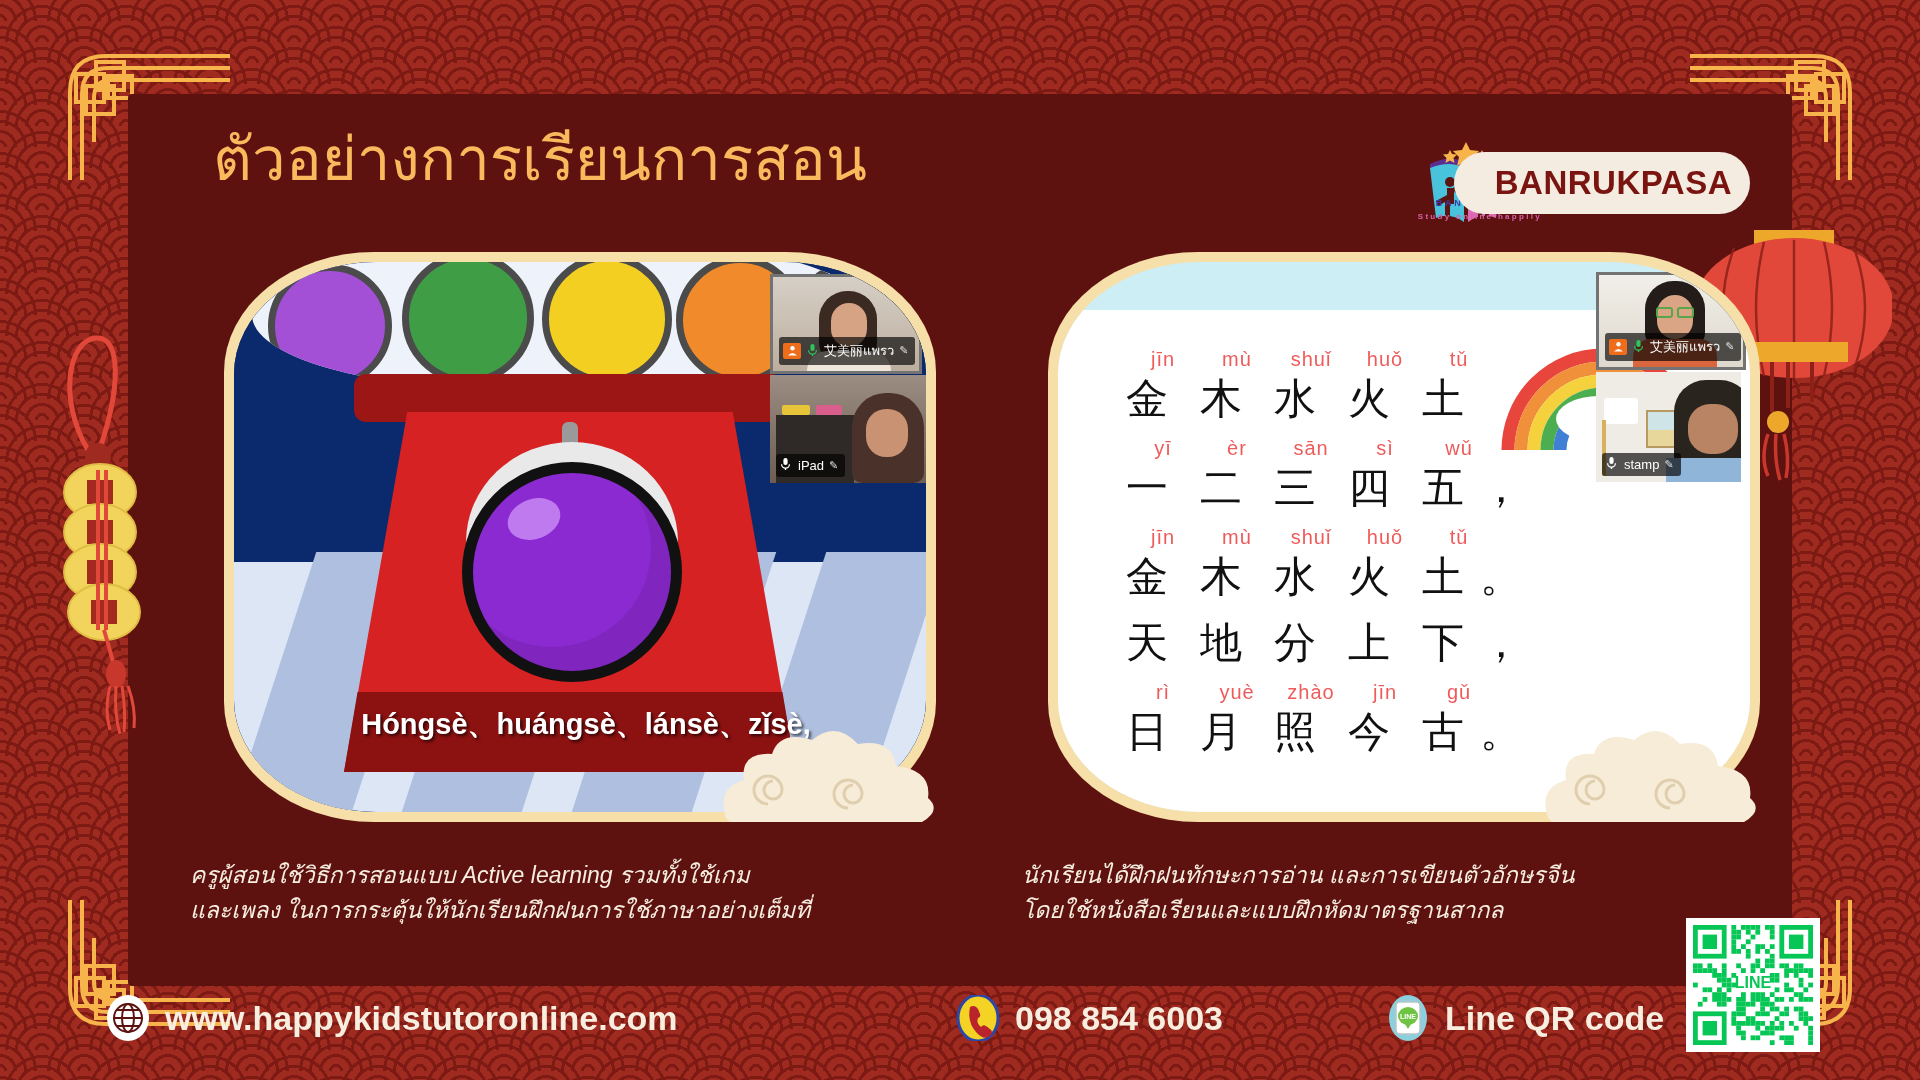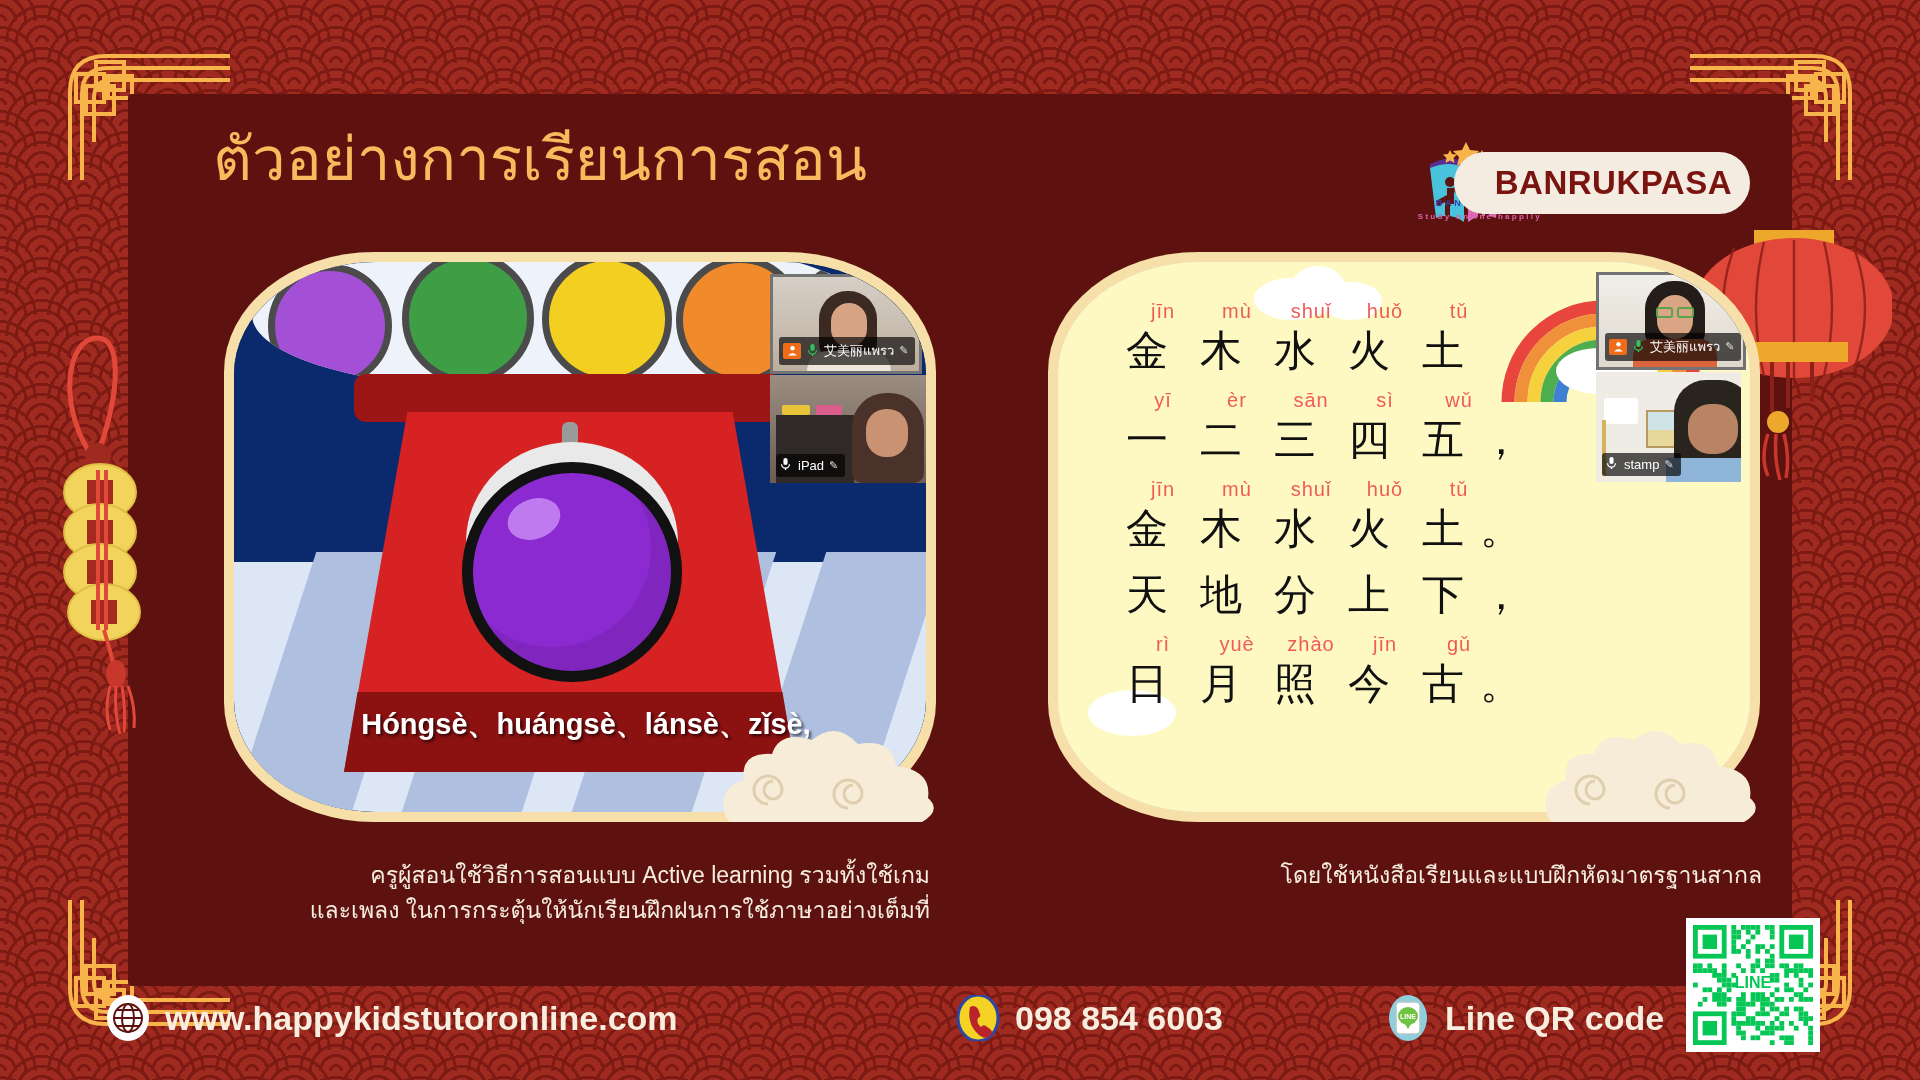--- a/index.html
+++ b/index.html
@@ -144,21 +144,21 @@
   .big-ball::after{
     content:""; position:absolute; left:34px; top:26px; width:54px; height:40px;
     background:#c07af0; border-radius:50%; transform:rotate(-20deg);
   }
   .knob{
     position:absolute; left:328px; top:160px; width:16px; height:46px;
     background:#9a9a9a; border-radius:6px;
   }
 
   
-  .scene-right{ position:absolute; inset:0; background:#fef9c3; }
+  .scene-right{ position:absolute; inset:0; background:#ffffff;margin-top:48px; }
   .rainbow{ position:absolute; right:42px; top:-40px; width:210px; height:180px; overflow:hidden; }
   .cloudpuff{ position:absolute; background:#ffffff; border-radius:50%; }
 
   .poem{ position:absolute; left:52px; top:38px; width:520px; }
   .poem-line{ margin-bottom:10px; }
   .pinyin{
     color:#ef5b5b; font-size:20px; letter-spacing:1px;
     display:flex; gap:0; padding-left:16px;
   }
   .pinyin span{ width:74px; text-align:center; }
@@ -200,22 +200,22 @@
     font-weight:700;
   }
   #left-chinese .cn{ font-size:29px; letter-spacing:1px; }
   #left-chinese .py{ font-size:29px; margin-top:5px; }
 
   
   .cloud-decor{ position:absolute; z-index:7; }
 
   
   .caption{
-    position:absolute; width:740px; text-align:right;
-    color:#f7eedf; font-size:23px; line-height:1.5;
+    position:absolute; width:740px; text-align:left;
+    color:#f7eedf; font-size:23px; line-height:1.5;font-style:italic;
   }
   #caption-left { left:190px;  top:858px; }
   #caption-right{ left:1022px; top:858px; }
 
   
   .footer-item{ position:absolute; display:flex; align-items:center; gap:14px; }
   .footer-text{ color:#f7eedf; font-size:34px; font-weight:700; }
   #footer-web   { left:105px;  top:995px; }
   #footer-phone { left:955px;  top:995px; }
   #footer-line  { left:1385px; top:995px; }
@@ -618,20 +618,21 @@
     <path d="M52 86 a14 14 0 1 1 14 -14 a9 9 0 1 1 -9 -9"></path>
     <path d="M132 90 a14 14 0 1 1 14 -14 a9 9 0 1 1 -9 -9"></path>
   </g>
 </svg>
 
 <div class="caption" id="caption-left">
   <div>ครูผู้สอนใช้วิธีการสอนแบบ Active learning รวมทั้งใช้เกม</div>
   <div>และเพลง ในการกระตุ้นให้นักเรียนฝึกฝนการใช้ภาษาอย่างเต็มที่</div>
 </div>
 <div class="caption" id="caption-right">
+  <div>นักเรียนได้ฝึกฝนทักษะการอ่าน และการเขียนตัวอักษรจีน</div>
   <div>โดยใช้หนังสือเรียนและแบบฝึกหัดมาตรฐานสากล</div>
 </div>
 
 <div class="footer-item" id="footer-web">
   <svg class="f-icon" viewBox="0 0 46 46">
     <ellipse cx="23" cy="23" rx="21" ry="23" fill="#fff"></ellipse>
     <g fill="none" stroke="#5e1210" stroke-width="2">
       <circle cx="23" cy="23" r="14"></circle>
       <ellipse cx="23" cy="23" rx="6" ry="14"></ellipse>
       <path d="M9 23 h28 M11.5 15 h23 M11.5 31 h23"></path>

